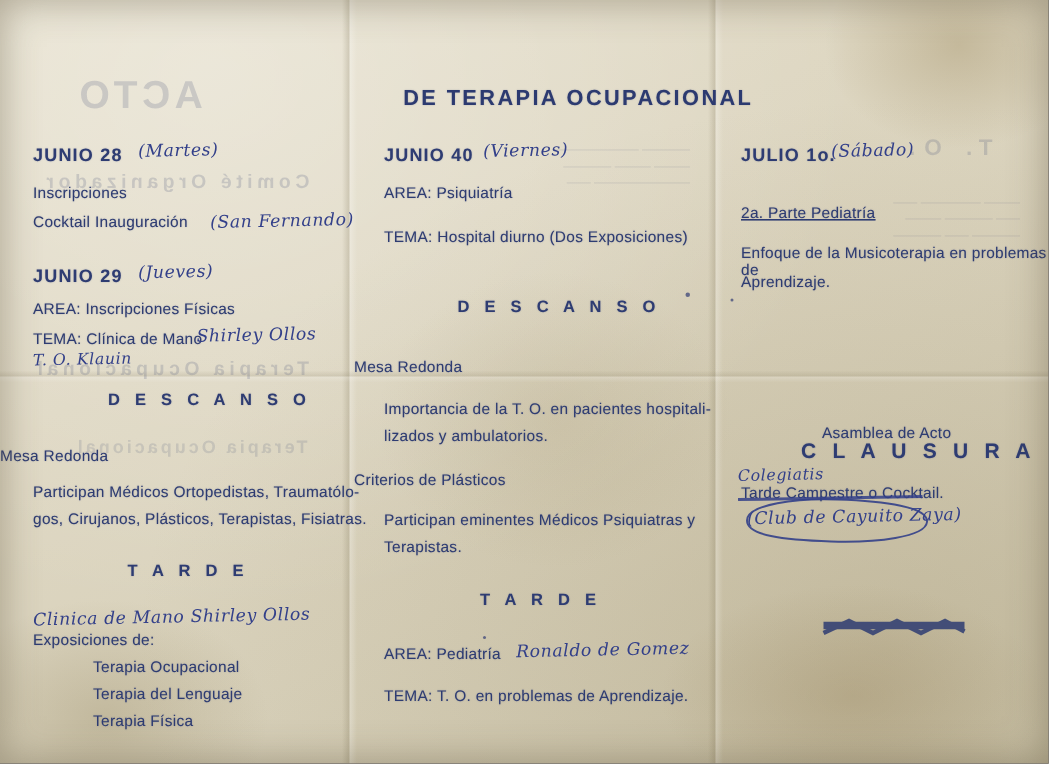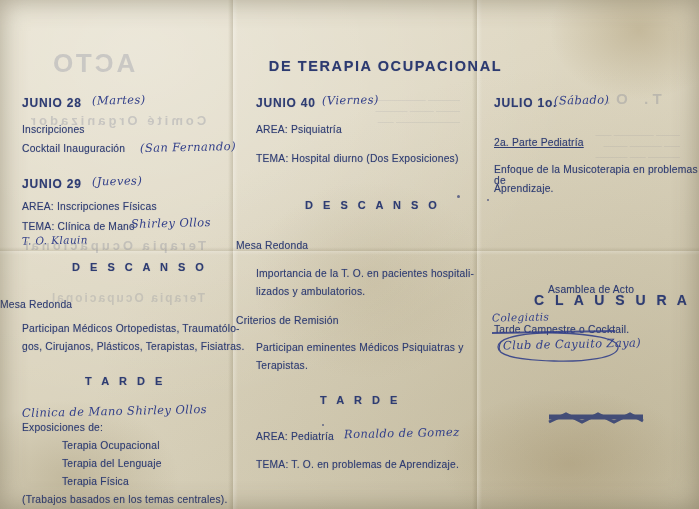--- a/index.html
+++ b/index.html
@@ -184,36 +184,35 @@
   <div class="printed body-line" style="left:22px; top:341px;">gos, Cirujanos, Plásticos, Terapistas, Fisiatras.</div>
 
   <div class="printed sp" style="left:85px; top:375px; font-size:11px;">T A R D E</div>
 
   <div class="hand" style="left:22px; top:404px;">Clinica de Mano    Shirley Ollos</div>
 
   <div class="printed body-line" style="left:22px; top:422px;">Exposiciones de:</div>
   <div class="printed body-line" style="left:62px; top:440px;">Terapia Ocupacional</div>
   <div class="printed body-line" style="left:62px; top:458px;">Terapia del Lenguaje</div>
   <div class="printed body-line" style="left:62px; top:476px;">Terapia Física</div>
-  <div class="printed body-line" style="left:22px; top:494px;">(Trabajos basados en los temas centrales).</div>
 
   <div class="printed hdr" style="left:256px; top:96px;">JUNIO 40</div>
   <div class="hand" style="left:322px; top:93px;">(Viernes)</div>
 
   <div class="printed body-line" style="left:256px; top:124px;">AREA:   Psiquiatría</div>
   <div class="printed body-line" style="left:256px; top:153px;">TEMA:  Hospital diurno (Dos Exposiciones)</div>
 
   <div class="printed sp" style="left:305px; top:199px; font-size:11px;">D E S C A N S O</div>
 
   <div class="printed body-line center" style="left:236px; width:226px; top:240px;">Mesa Redonda</div>
 
   <div class="printed body-line" style="left:256px; top:268px;">Importancia de la T. O. en pacientes hospitali-</div>
   <div class="printed body-line" style="left:256px; top:286px;">lizados y ambulatorios.</div>
 
-  <div class="printed body-line center" style="left:236px; width:226px; top:315px;">Criterios de Remisión</div>
+  <div class="printed body-line center" style="left:236px; width:226px; top:315px;">Criterios de Plásticos</div>
 
   <div class="printed body-line" style="left:256px; top:342px;">Participan eminentes Médicos Psiquiatras y</div>
   <div class="printed body-line" style="left:256px; top:360px;">Terapistas.</div>
 
   <div class="printed sp" style="left:320px; top:394px; font-size:11px;">T A R D E</div>
 
   <div class="printed body-line" style="left:256px; top:431px;">AREA:  Pediatría</div>
   <div class="hand" style="left:344px; top:426px;">Ronaldo de Gomez</div>
   <div class="printed body-line" style="left:256px; top:459px;">TEMA:  T. O. en problemas de Aprendizaje.</div>
 

